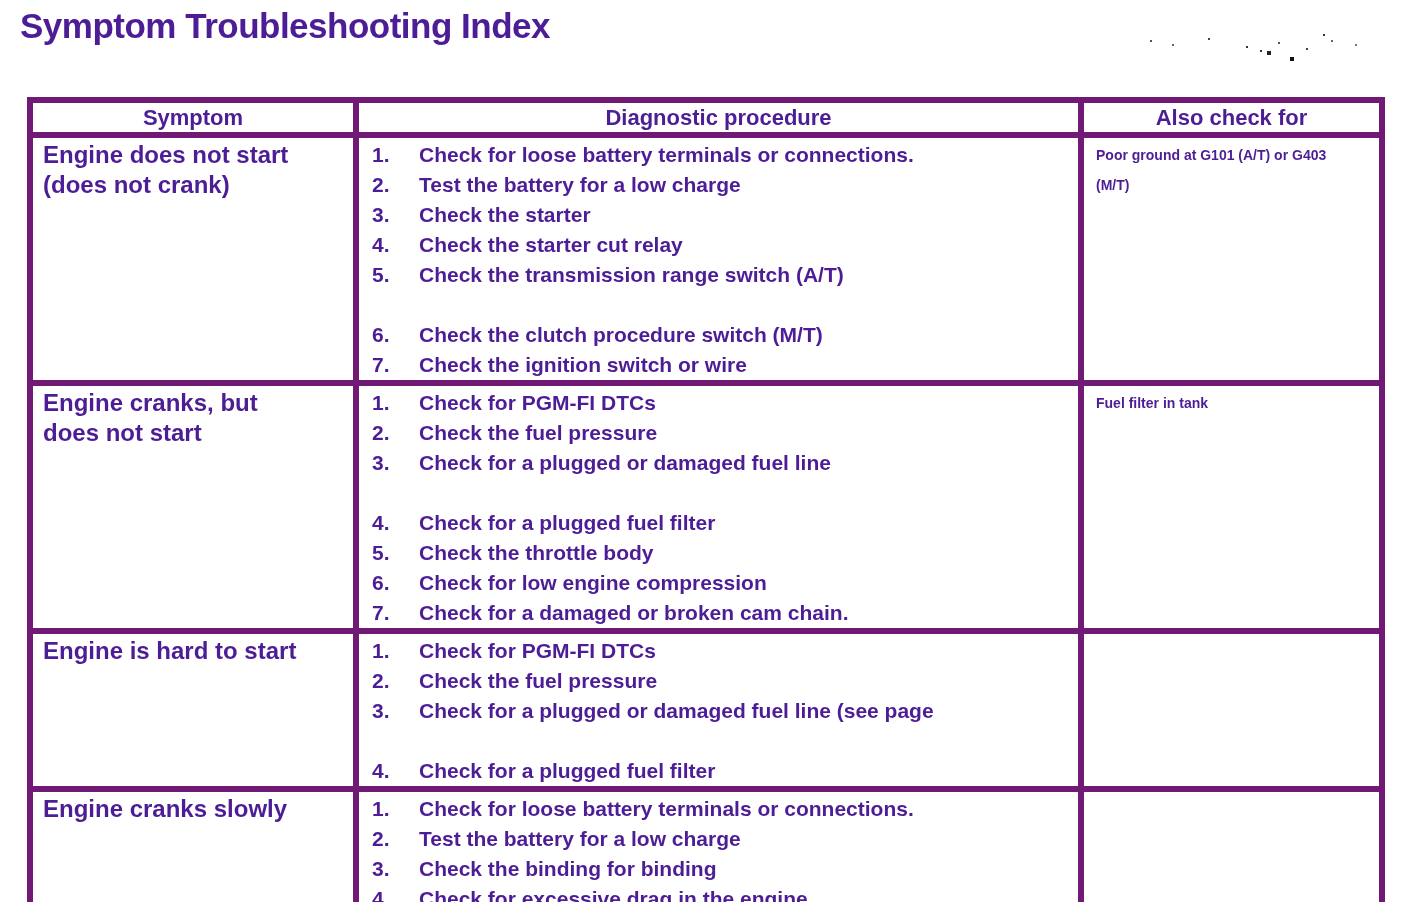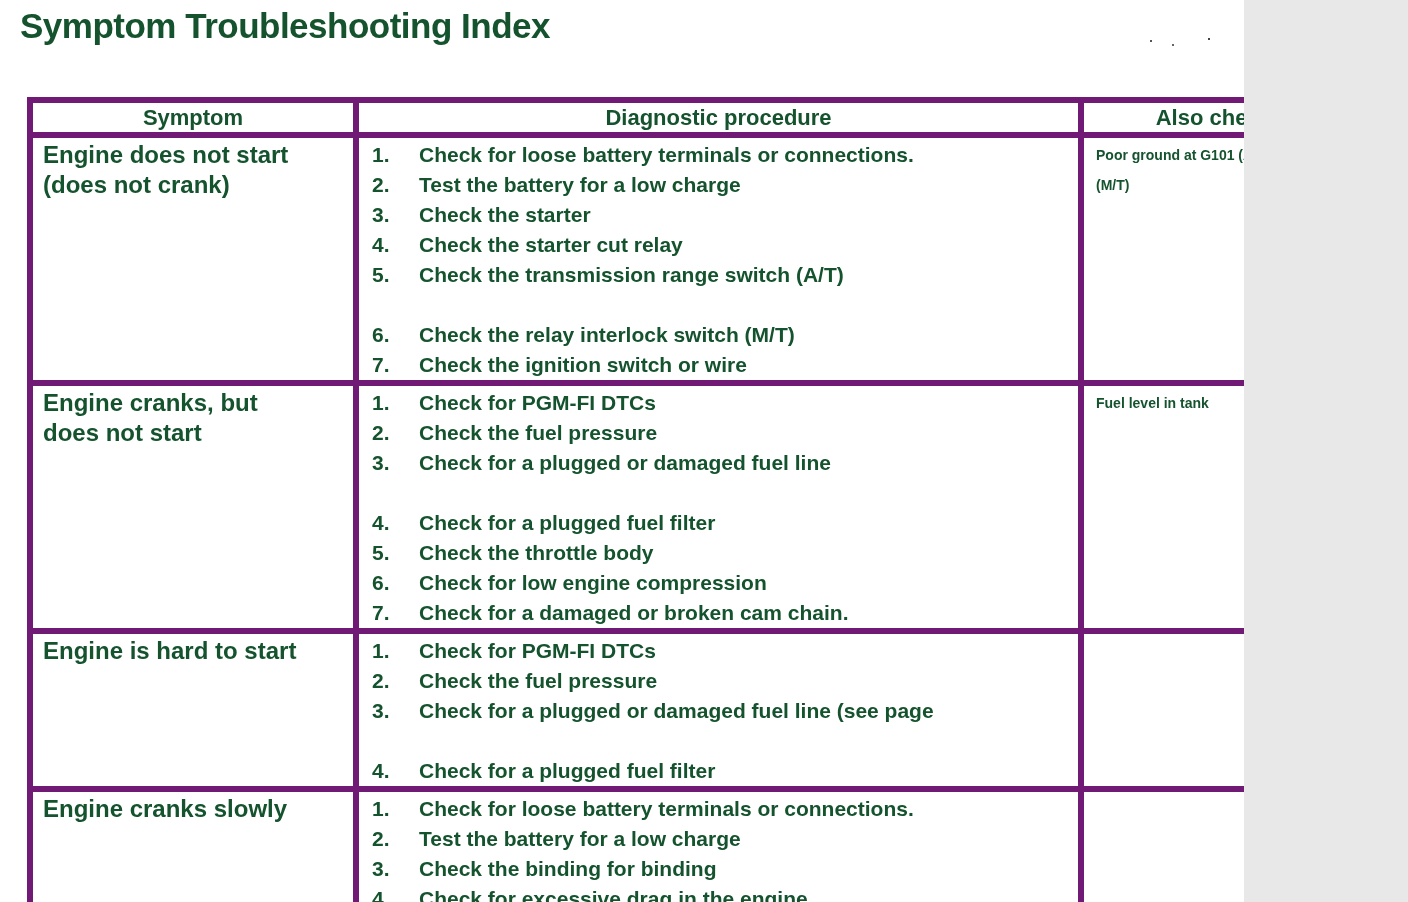--- a/index.html
+++ b/index.html
@@ -1,24 +1,24 @@
 <!DOCTYPE html>
 <html><head>
 <meta charset="utf-8">
 <style>
   * { margin:0; padding:0; box-sizing:border-box; }
   html,body { background:#e8e8e8; }
   .page {
     position:relative;
-    width:1244px; height:902px;
+    width:1408px; height:902px;
     background:#ffffff;
     overflow:hidden;
     font-family:"Liberation Sans", sans-serif;
     font-weight:700;
-    color:#14532d;
+    color:#4c1d95;
   }
   .title {
     position:absolute; left:20px; top:6px;
     font-size:35px; font-weight:700; letter-spacing:-0.5px;
     font-family:"Liberation Sans", sans-serif;
   }
   
   .noise {
     position:absolute; left:1150px; top:40px; width:2px; height:2px; background:#555;
     box-shadow: 22px 4px 0 #666, 58px -2px 0 #444, 96px 6px 0 #333,
@@ -105,21 +105,21 @@
           <div class="step">
               <span class="n">5.</span>
               <span class="t">Check the transmission range switch (A/T)</span>
             </div>
           <div class="step">
               <span class="n"></span>
               <span class="t"></span>
             </div>
           <div class="step">
               <span class="n">6.</span>
-              <span class="t">Check the relay interlock switch (M/T)</span>
+              <span class="t">Check the clutch procedure switch (M/T)</span>
             </div>
           <div class="step">
               <span class="n">7.</span>
               <span class="t">Check the ignition switch or wire</span>
             </div>
         </td>
         <td class="also">
           <div class="wrap">Poor ground at G101 (A/T) or G403 (M/T)</div>
         </td>
       </tr>
@@ -156,21 +156,21 @@
           <div class="step">
               <span class="n">6.</span>
               <span class="t">Check for low engine compression</span>
             </div>
           <div class="step">
               <span class="n">7.</span>
               <span class="t">Check for a damaged or broken cam chain.</span>
             </div>
         </td>
         <td class="also">
-          <div class="wrap">Fuel level in tank</div>
+          <div class="wrap">Fuel filter in tank</div>
         </td>
       </tr>
 
       <tr class="r3">
         <td class="sym">
           <div class="wrap">Engine is hard to start</div>
         </td>
         <td class="proc">
           <div class="step">
               <span class="n">1.</span>

